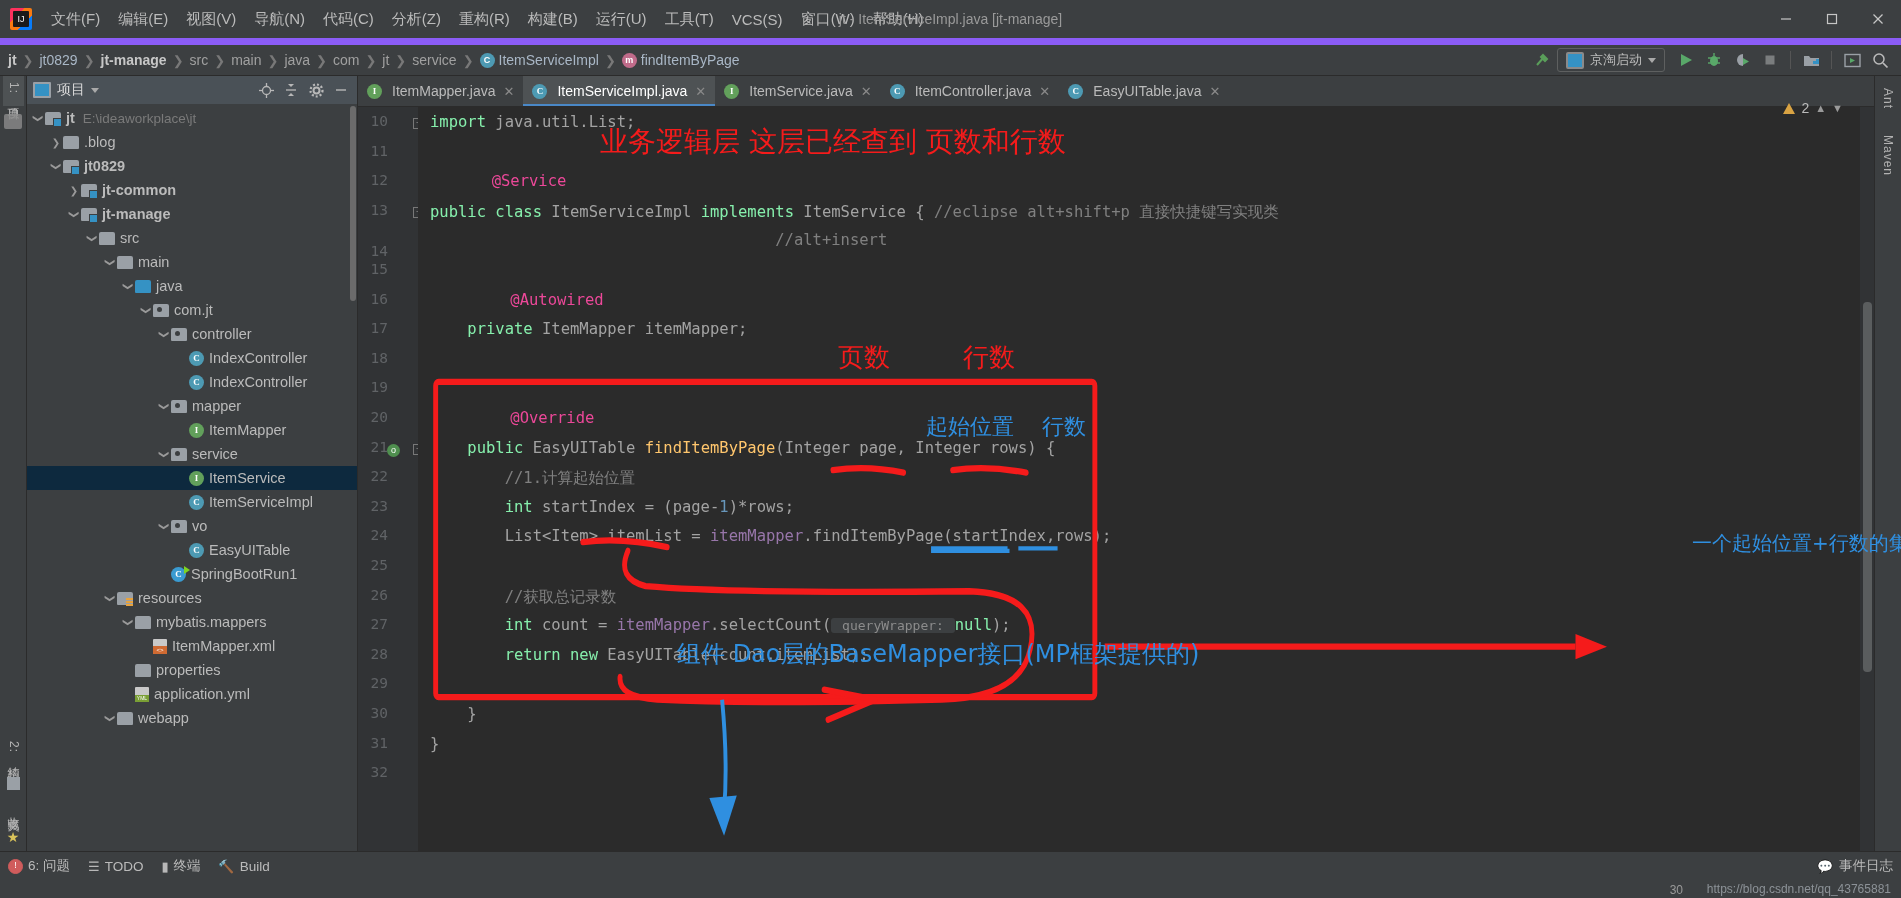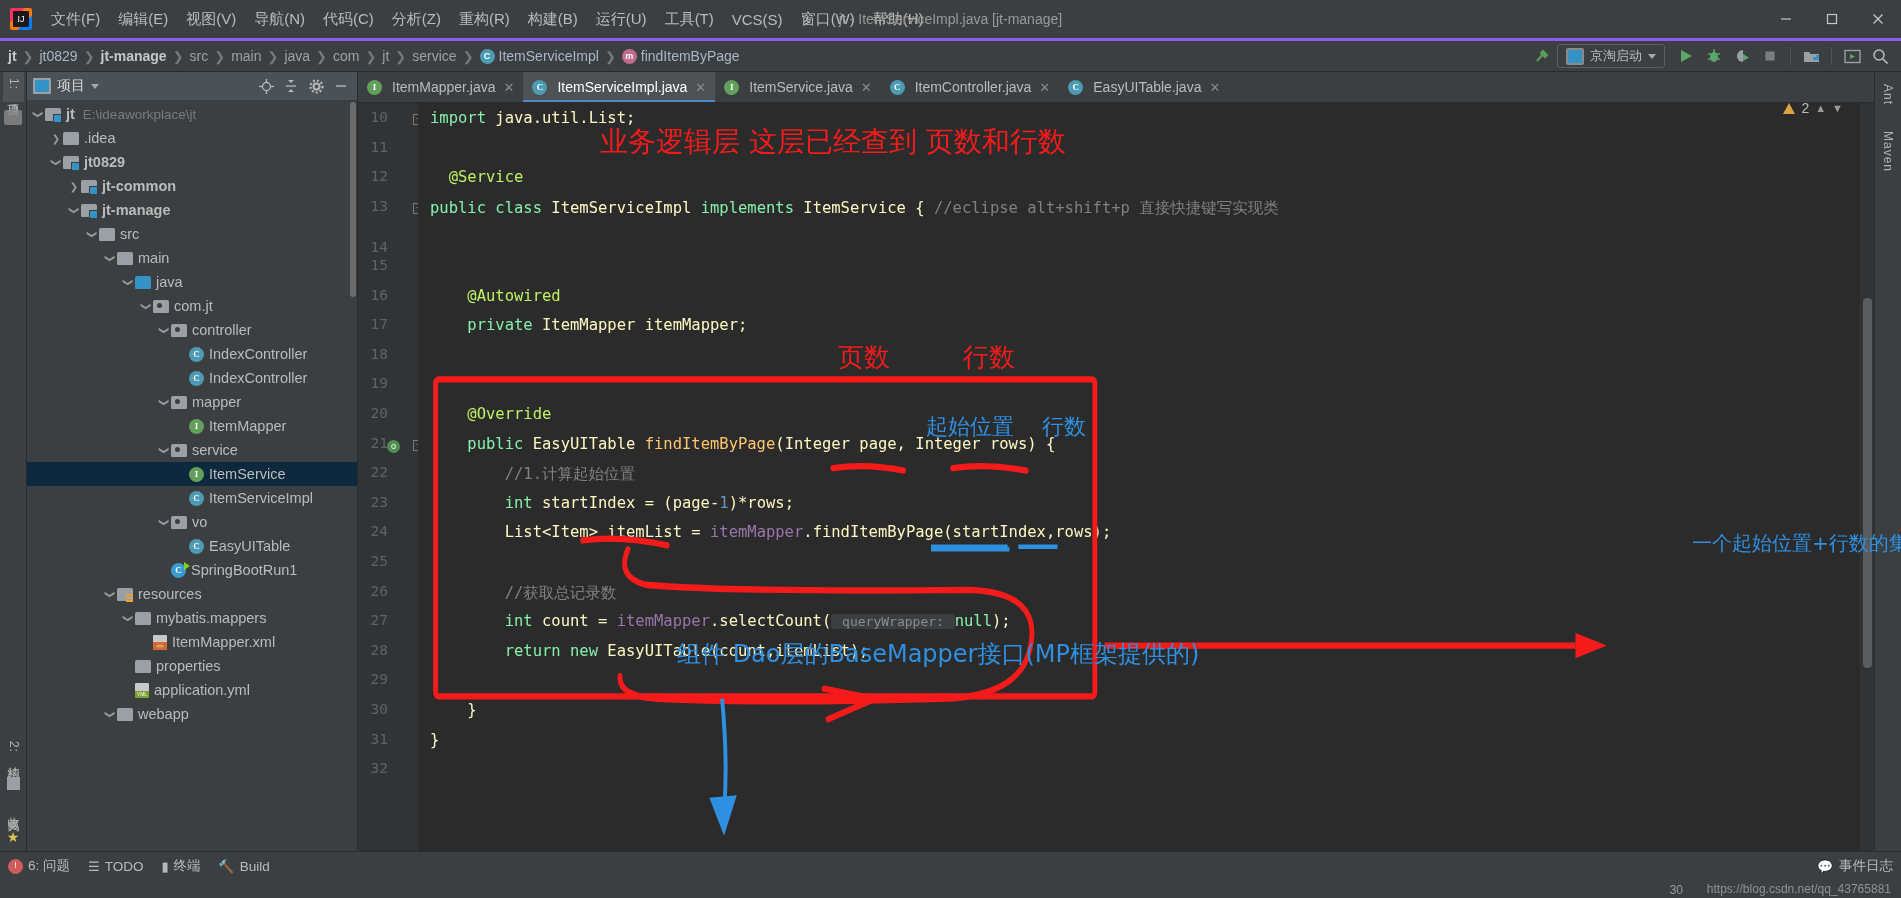--- a/index.html
+++ b/index.html
@@ -5,21 +5,21 @@
   html,body{margin:0;padding:0;background:#3c3f41;}
   body{
     width:1901px;height:898px;overflow:hidden;position:relative;
     font-family:"Liberation Sans",sans-serif;
     color:#bbbbbb;-webkit-font-smoothing:none;
   }
   .app{position:absolute;inset:0;display:flex;flex-direction:column;background:#3c3f41;}
 
   
   .titlebar{height:38px;background:#3c3f41;display:flex;align-items:center;
-    border-bottom:3px solid #8b5cf6;flex:none;position:relative;}
+    border-bottom:7px solid #8b5cf6;flex:none;position:relative;}
   .ij-logo{width:22px;height:22px;margin:0 10px 0 10px;border-radius:2px;
     background:linear-gradient(135deg,#fe315d 0%,#fe315d 33%,#f97a12 33%,#f97a12 66%,#087cfa 66%);
     position:relative;flex:none;}
   .ij-logo:after{content:"IJ";position:absolute;inset:3px;background:#1a1a1a;color:#fff;
     font-size:9px;line-height:16px;text-align:center;border-radius:1px;}
   .menu{display:flex;align-items:center;}
   .menu-item{padding:4px 9px;font-size:15px;color:#bbbbbb;white-space:nowrap;cursor:default;}
   .win-title{position:absolute;left:0;right:0;text-align:center;font-size:14px;color:#9a9a9a;
     pointer-events:none;}
   .win-btns{margin-left:auto;display:flex;align-items:center;height:100%;}
@@ -129,22 +129,22 @@
   .gutter{width:60px;background:#313335;flex:none;position:relative;}
   .lnum{position:absolute;right:30px;font-size:14.5px;color:#606366;
     font-family:"DejaVu Sans Mono",monospace;text-align:right;width:34px;}
   .fold{position:absolute;left:55px;width:11px;height:11px;}
   .fold .bx{width:9px;height:9px;border:1px solid #787878;color:#9a9a9a;font-size:8px;
     line-height:8px;text-align:center;}
   .code{flex:1;position:relative;background:#2b2b2b;overflow:hidden;}
   .cl{position:absolute;left:0;font-family:"DejaVu Sans Mono",monospace;font-size:15.5px;
     white-space:pre;letter-spacing:0px;}
   .kw{color:#86efac;} .cm{color:#808080;}
-  .ann{color:#bef264;} .fn{color:#ffc66d;} .fld{color:#9876aa;} .num{color:#6897bb;}
-  .pln{color:#fef9c3;text-align:center;} .hint{background:#3c3f41;color:#8c8c8c;border-radius:3px;
+  .ann{color:#ec4899;margin-left:43px;} .fn{color:#ffc66d;} .fld{color:#9876aa;} .num{color:#6897bb;}
+  .pln{color:#a3a3a3;text-align:center;} .hint{background:#3c3f41;color:#8c8c8c;border-radius:3px;
     padding:0 3px;font-size:13px;}
   .right-gutter{width:14px;background:#313335;flex:none;position:relative;}
   .scroll-thumb{position:absolute;right:2px;width:9px;background:#5a5d5e;border-radius:4px;}
   .warn-mark{position:absolute;right:2px;width:9px;height:3px;background:#d1a343;}
   .insp{position:absolute;top:4px;right:6px;display:flex;align-items:center;gap:5px;
     font-size:13px;color:#bbb;z-index:6;}
   .chev{color:#9a9a9a;font-size:11px;}
 
   
   .anno{position:absolute;z-index:8;pointer-events:none;}
@@ -365,21 +365,21 @@
         <div class="tree-scroll"></div>
       <div class="row" style="padding-left: 4px;">
             <span class="arrow open"></span>
             <span class="ficon mod"></span>
             <span class="bold">jt</span>
             <span class="path">E:\ideaworkplace\jt</span>
           </div>
           <div class="row" style="padding-left: 22px;">
             <span class="arrow closed"></span>
             <span class="ficon"></span>
-            <span>.idea</span>
+            <span>.blog</span>
           </div>
           <div class="row" style="padding-left: 22px;">
             <span class="arrow open"></span>
             <span class="ficon mod"></span>
             <span class="bold">jt0829</span>
           </div>
           <div class="row" style="padding-left: 40px;">
             <span class="arrow closed"></span>
             <span class="ficon mod"></span>
             <span class="bold">jt-common</span>
@@ -586,20 +586,21 @@
 
             <path d="M310 470 q6 50 2 88" stroke="#2f8fe0" stroke-width="4" fill="none"></path>
             <polygon points="297,548 312,578 325,546" fill="#2f8fe0"></polygon>
 
             <path d="M523 352 h80" stroke="#2f8fe0" stroke-width="3.5" fill="none"></path>
           </svg>
         <div class="cl" style="top: 6px; left: 12px;"><span class="kw">import </span><span class="pln">java.util.List;</span></div>
             <div class="cl" style="top: 35.6px; left: 12px;"></div>
             <div class="cl" style="top: 65.2px; left: 12px;"><span class="pln">  </span><span class="ann">@Service</span></div>
             <div class="cl" style="top: 94.8px; left: 12px;"><span class="kw">public class </span><span class="pln">ItemServiceImpl </span><span class="kw">implements </span><span class="pln">ItemService </span><span class="pln">{ </span><span class="cm">//eclipse alt+shift+p 直接快捷键写实现类</span></div>
+            <div class="cl" style="top: 124.4px; left: 12px;"><span class="cm">                                     //alt+insert</span></div>
             <div class="cl" style="top: 154px; left: 12px;"></div>
             <div class="cl" style="top: 183.6px; left: 12px;"><span class="pln">    </span><span class="ann">@Autowired</span></div>
             <div class="cl" style="top: 213.2px; left: 12px;"><span class="pln">    </span><span class="kw">private </span><span class="pln">ItemMapper </span><span class="pln">itemMapper;</span></div>
             <div class="cl" style="top: 242.8px; left: 12px;"></div>
             <div class="cl" style="top: 272.4px; left: 12px;"></div>
             <div class="cl" style="top: 302px; left: 12px;"><span class="pln">    </span><span class="ann">@Override</span></div>
             <div class="cl" style="top: 331.6px; left: 12px;"><span class="pln">    </span><span class="kw">public </span><span class="pln">EasyUITable </span><span class="fn">findItemByPage</span><span class="pln">(</span><span class="pln">Integer </span><span class="pln">page, </span><span class="pln">Integer </span><span class="pln">rows) </span><span class="pln">{</span></div>
             <div class="cl" style="top: 361.2px; left: 12px;"><span class="pln">        </span><span class="cm">//1.计算起始位置</span></div>
             <div class="cl" style="top: 390.8px; left: 12px;"><span class="pln">        </span><span class="kw">int </span><span class="pln">startIndex = (page-</span><span class="num">1</span><span class="pln">)*rows;</span></div>
             <div class="cl" style="top: 420.4px; left: 12px;"><span class="pln">        </span><span class="pln">List&lt;Item&gt; itemList = </span><span class="fld">itemMapper</span><span class="pln">.findItemByPage(startIndex,rows);</span></div>

